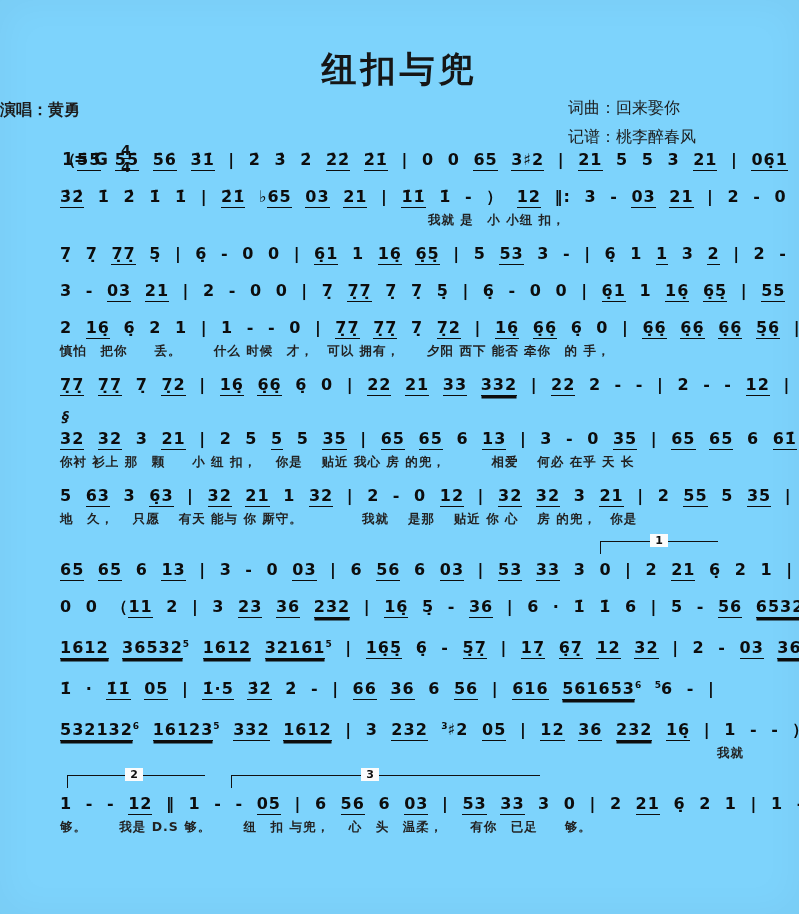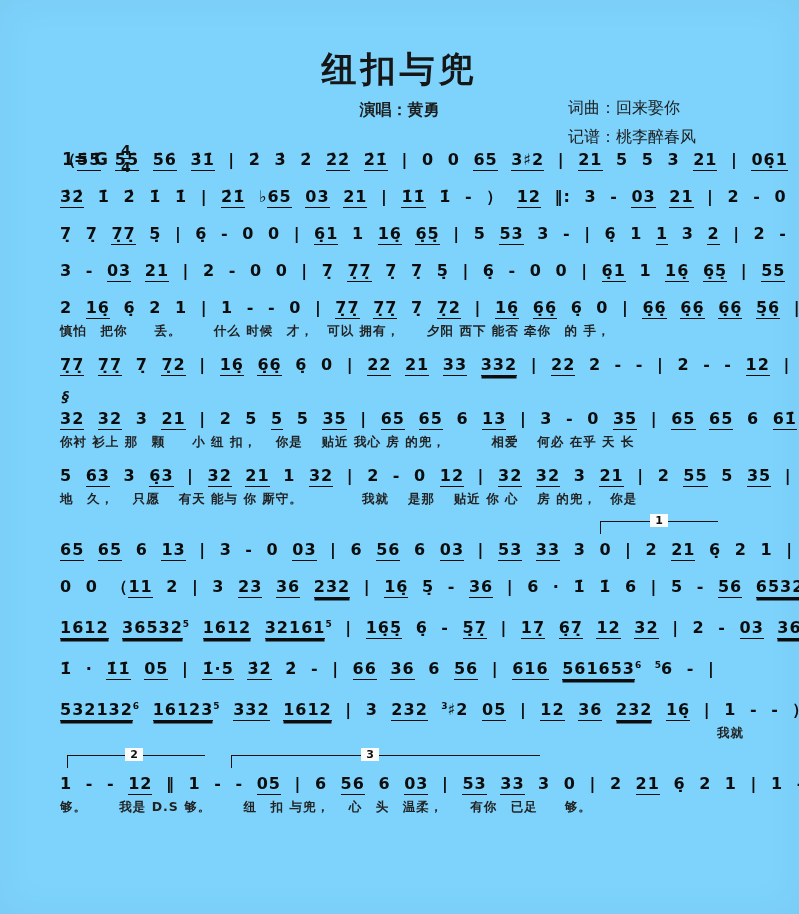--- a/index.html
+++ b/index.html
@@ -8,21 +8,21 @@
         box-shadow:inset 0 0 40px rgba(0,0,0,0.04);}
   .title{position:absolute;top:46px;left:0;width:100%;text-align:center;
          font-family:"DejaVu Serif","Liberation Serif",serif;font-weight:900;
          font-size:35px;letter-spacing:4px;color:#161616;}
   .keysig{position:absolute;left:62px;top:96px;font-size:17px;font-weight:bold;
           display:flex;align-items:center;gap:10px;margin-top:47px;}
   .frac{display:inline-flex;flex-direction:column;align-items:center;line-height:1;
         font-size:14px;font-weight:bold;}
   .frac .num{border-bottom:1.6px solid #111;padding:0 3px 1px;}
   .frac .den{padding-top:1px;}
-  .performer{position:absolute;top:100px;left:0;width:100%;text-align:center;
+  .performer{position:absolute;top:100px;left:0;width:100%;
              font-size:16px;font-weight:bold;color:#1c1c1c;}
   .credits{position:absolute;left:568px;top:94px;font-size:16px;font-weight:normal;
            color:#1c1c1c;line-height:1.8;}
   #score{position:absolute;left:60px;top:148px;width:684px;}
   .mline{position:relative;margin-bottom:13px;}
   .mline.padded{padding-top:17px;}
   .notes{font-size:16px;font-weight:bold;white-space:nowrap;letter-spacing:1px;
          word-spacing:7px;line-height:24px;color:#0d0d0d;}
   .notes .u1{border-bottom:1.6px solid #0d0d0d;padding-bottom:1px;}
   .notes .u2{border-bottom:1.6px solid #0d0d0d;box-shadow:0 3px 0 -0.5px #0d0d0d;padding-bottom:1px;}
@@ -56,20 +56,21 @@
     <div>词曲：回来娶你</div>
     <div>记谱：桃李醉春风</div>
   </div>
 
   <div id="score">
       <div class="mline">
         <div class="notes">（<span class="u1">5̇5̇</span> <span class="u1">5̇5̇</span> <span class="u1">5̇6̇</span> <span class="u1">3̇1̇</span> | 2̇ 3̇ 2̇ <span class="u1">2̇2̇</span> <span class="u1">2̇1̇</span> | 0 0 <span class="u1">65</span> <span class="u1">3♯2</span> | <span class="u1">21</span> 5 5 3 <span class="u1">21</span> | <span class="u1">06̣1</span>    |</div>
       </div>
       <div class="mline">
         <div class="notes"><span class="u1">3̇2̇</span> 1̇ 2̇ 1̇ 1̇ | <span class="u1">2̇1̇</span> ♭<span class="u1">65</span> <span class="u1">03</span> <span class="u1">21</span> | <span class="u1">1̇1̇</span> 1̇ - ） <span class="u1">12</span> ‖: 3 - <span class="u1">03</span> <span class="u1">21</span> | 2 - 0 0 |</div>
+        <div class="lyrics" style="padding-left: 368px;">我就 是　小 小纽 扣，</div>
       </div>
       <div class="mline">
         <div class="notes">7̣ 7̣ <span class="u1">7̣7̣</span> 5̣ | 6̣ - 0 0 | <span class="u1">6̣1</span> 1 <span class="u1">16̣</span> <span class="u1">6̣5̣</span> | 5 <span class="u1">53</span> 3 - | 6̣ 1 <span class="u1">1</span> 3 <span class="u1">2</span> | 2 - 0  |</div>
       </div>
       <div class="mline">
         <div class="notes">3 - <span class="u1">03</span> <span class="u1">21</span> | 2 - 0 0 | 7̣ <span class="u1">7̣7̣</span> 7̣ 7̣ 5̣ | 6̣ - 0 0 | <span class="u1">6̣1</span> 1 <span class="u1">16̣</span> <span class="u1">6̣5̣</span> | <span class="u1">55</span>  3 - |</div>
       </div>
       <div class="mline">
         <div class="notes">2 <span class="u1">16̣</span> 6̣ 2 1 | 1 - - 0 | <span class="u1">7̣7̣</span> <span class="u1">7̣7̣</span> 7̣ <span class="u1">7̣2</span> | <span class="u1">16̣</span> <span class="u1">6̣6̣</span> 6̣ 0 | <span class="u1">6̣6̣</span> <span class="u1">6̣6̣</span> <span class="u1">6̣6̣</span> <span class="u1">5̣6̣</span> | 5 3 - 0 |</div>
         <div class="lyrics">慎怕　把你　　丢。　　 什么 时候　才，　可以 拥有，　　夕阳 西下 能否 牵你　的 手，</div>

